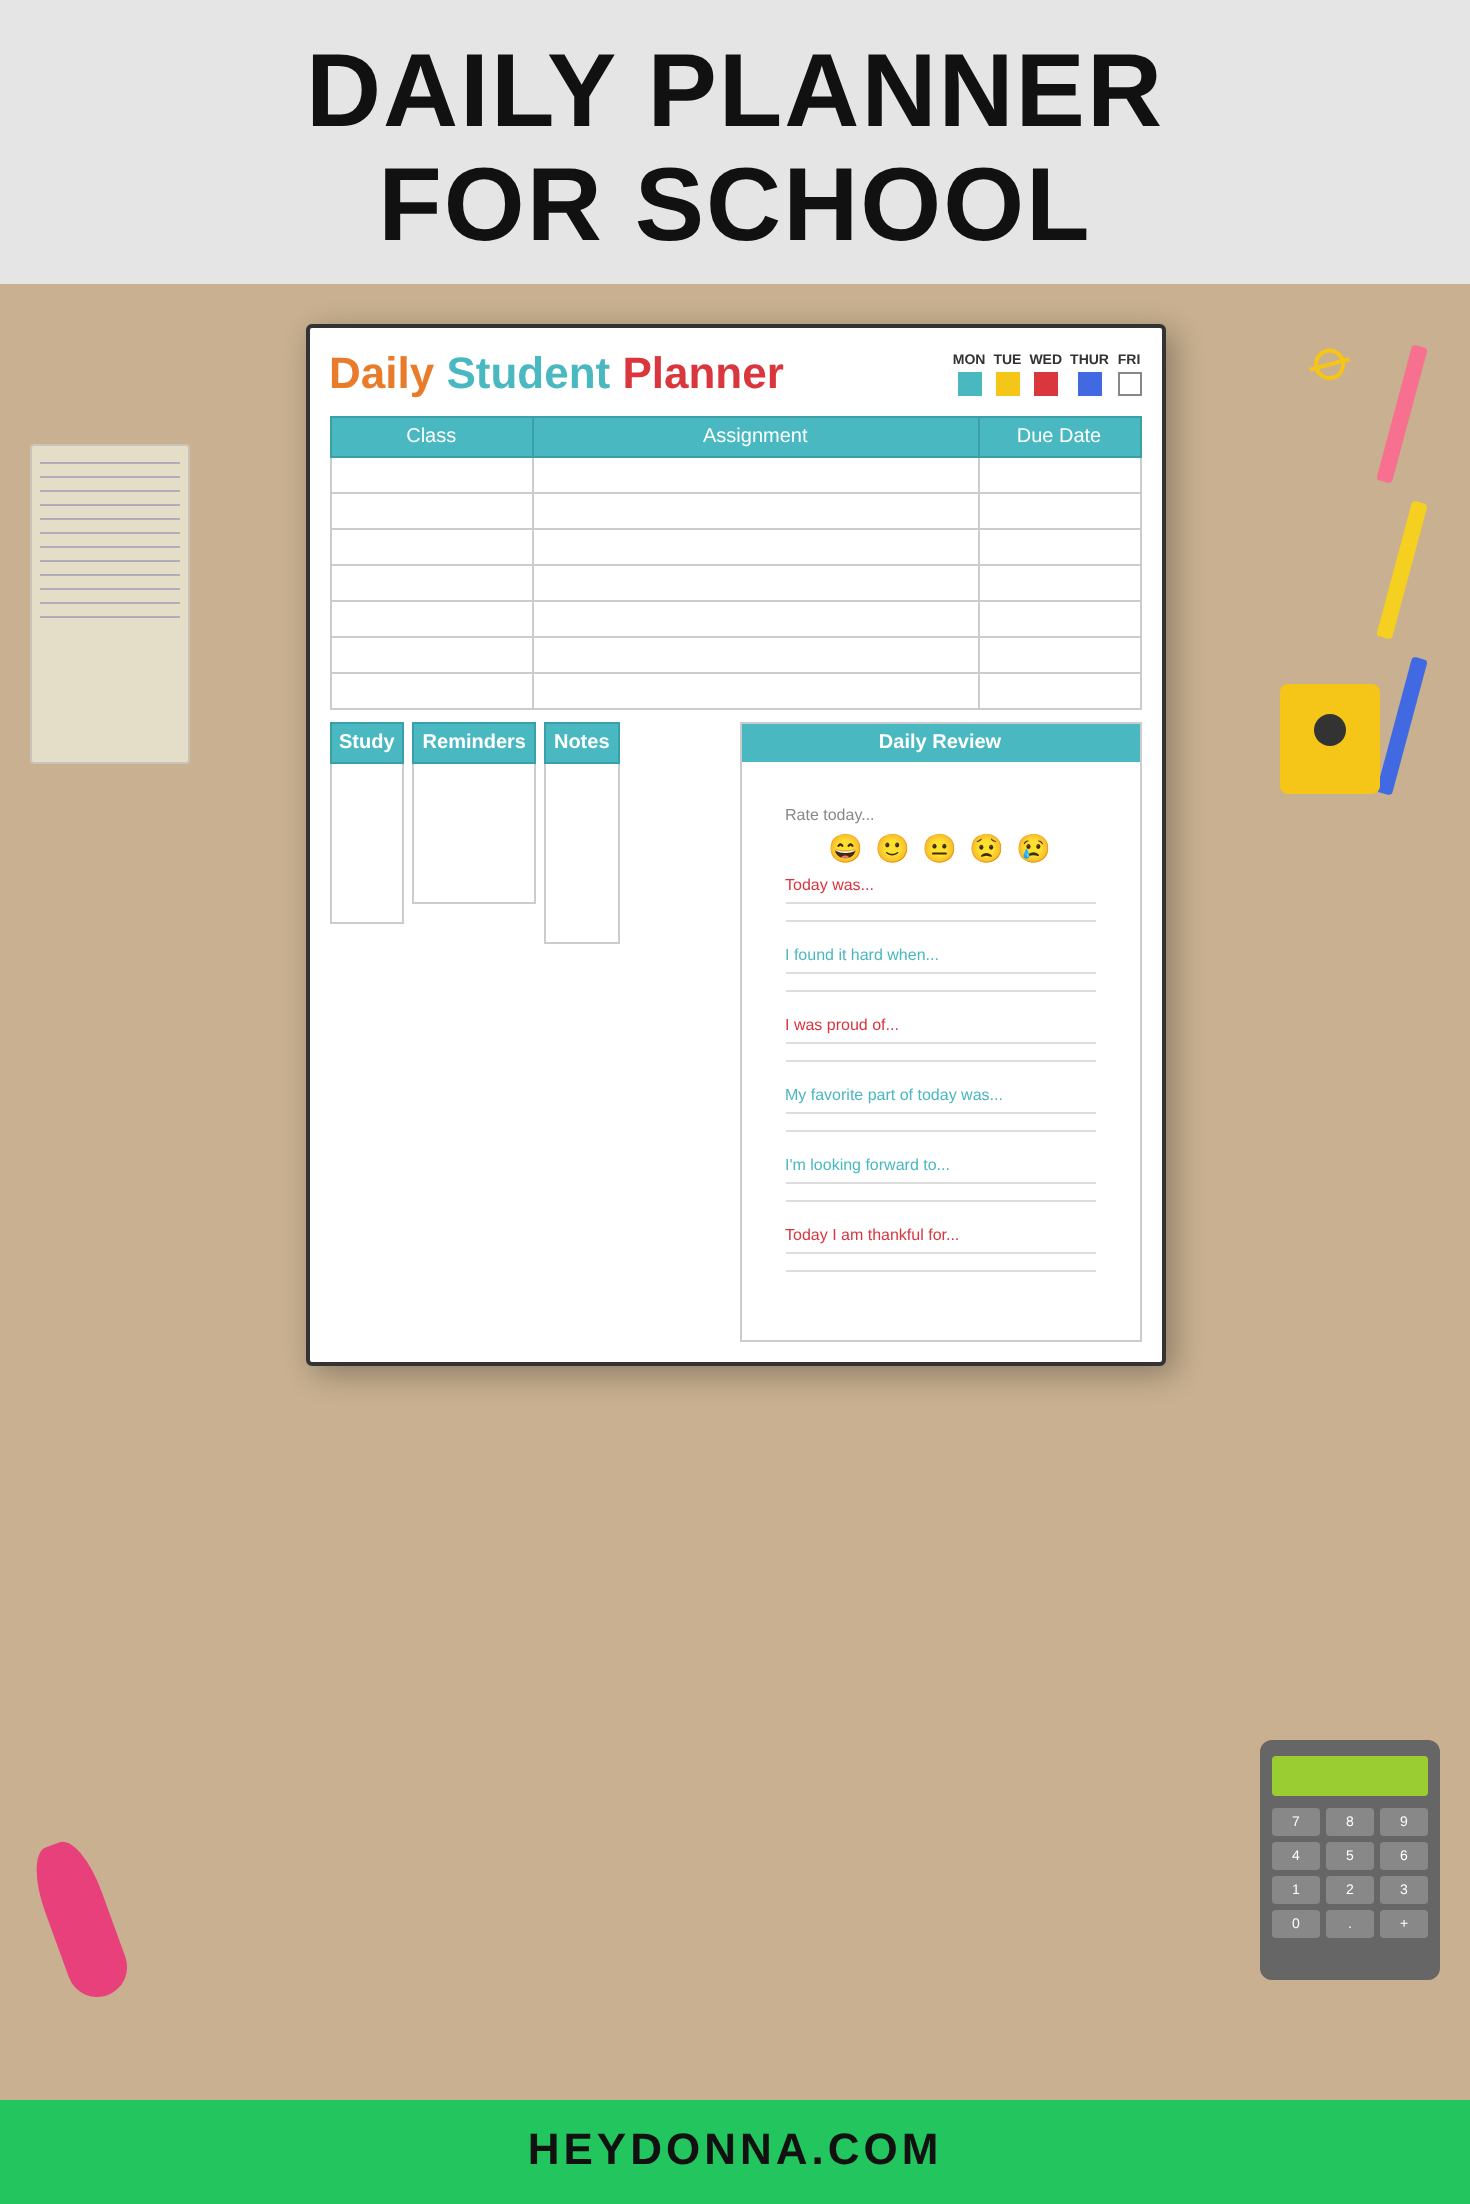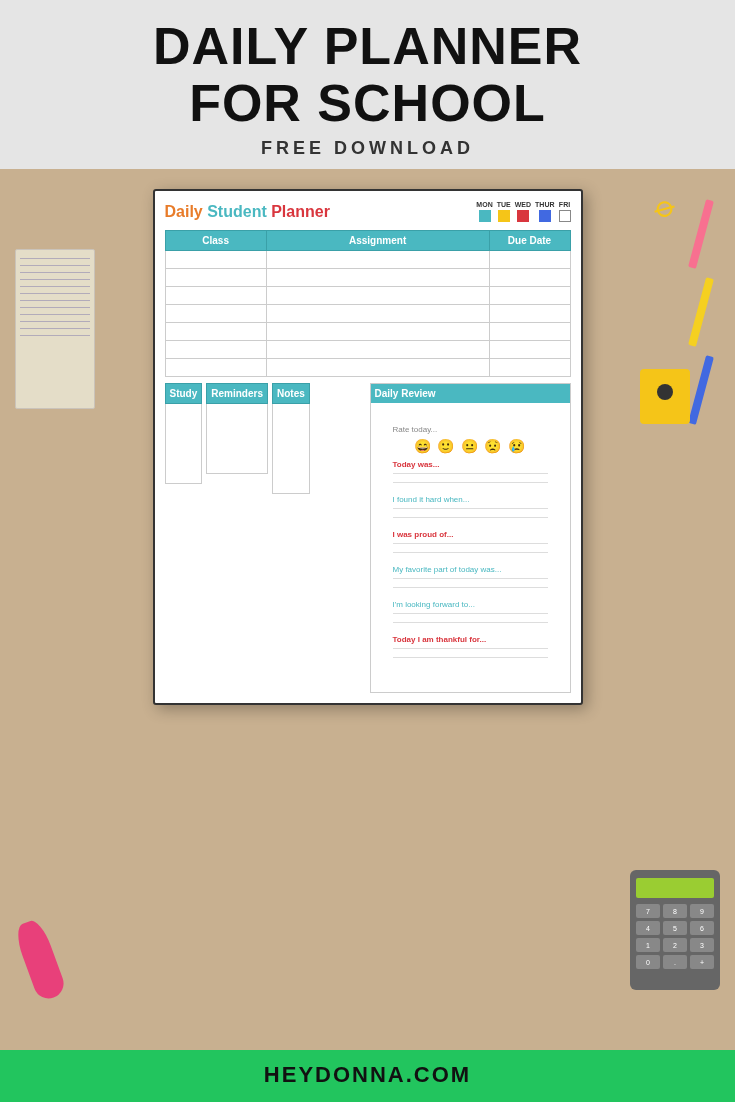--- a/index.html
+++ b/index.html
@@ -62,21 +62,21 @@
     }
 
     
     .planner-header {
       display: flex;
       align-items: center;
       justify-content: space-between;
       margin-bottom: 8px;
     }
     .planner-title {
-      font-size: 16px;
+      font-size: 22px;
       font-weight: bold;
     }
     .title-daily { color: #e87c2a; }
     .title-student { color: #4ab8c1; }
     .title-planner { color: #d9363e; }
 
     .days-section {
       display: flex;
       gap: 4px;
       align-items: flex-start;
@@ -103,21 +103,21 @@
     
     .assignment-table {
       width: 100%;
       border-collapse: collapse;
       margin-bottom: 6px;
     }
     .assignment-table th {
       background: #4ab8c1;
       color: #ffffff;
       font-size: 10px;
-      font-weight: bold;
+      font-weight: normal;
       padding: 4px 6px;
       border: 1px solid #3aa0a8;
       text-align: center;
     }
     .assignment-table td {
       border: 1px solid #ccc;
       height: 18px;
       padding: 2px 4px;
       font-size: 9px;
     }
@@ -175,20 +175,21 @@
       border: 1px solid #ccc;
       height: 100%;
       display: flex;
       flex-direction: column;
     }
     .daily-review-header {
       background: #4ab8c1;
       color: #ffffff;
       font-size: 10px;
       font-weight: bold;
+      text-align: center;
       padding: 4px;
     }
     .daily-review-body {
       padding: 22px;
       flex: 1;
     }
     .rate-label {
       font-size: 8px;
       color: #888;
       margin-bottom: 4px;
@@ -199,21 +200,21 @@
       margin-bottom: 6px;
       justify-content: center;
     }
     .emoji {
       font-size: 14px;
     }
     .review-prompt {
       font-size: 8px;
       margin-bottom: 12px;
     }
-    .prompt-red { color: #d9363e; font-weight: bold; }
+    .prompt-red { color: #d9363e; font-weight: normal; }
     .prompt-teal { color: #4ab8c1; }
     .prompt-line {
       border-bottom: 1px solid #ddd;
       margin-top: 4px;
       margin-bottom: 8px;
     }
 
     
     .footer {
       background: #22c55e;
@@ -343,21 +344,20 @@
     }
   </style>
 </head>
 <body>
 
 <div class="header-area">
   <div class="main-title">
     <div>DAILY PLANNER</div>
     <div>FOR SCHOOL</div>
   </div>
-  <div class="sub-title">FREE DOWNLOAD</div>
 </div>
 
 <div class="desk-area">
 
   <div class="notebook">
     <div class="notebook-lines">
       <div class="notebook-line"></div>
       <div class="notebook-line"></div>
       <div class="notebook-line"></div>
       <div class="notebook-line"></div>

